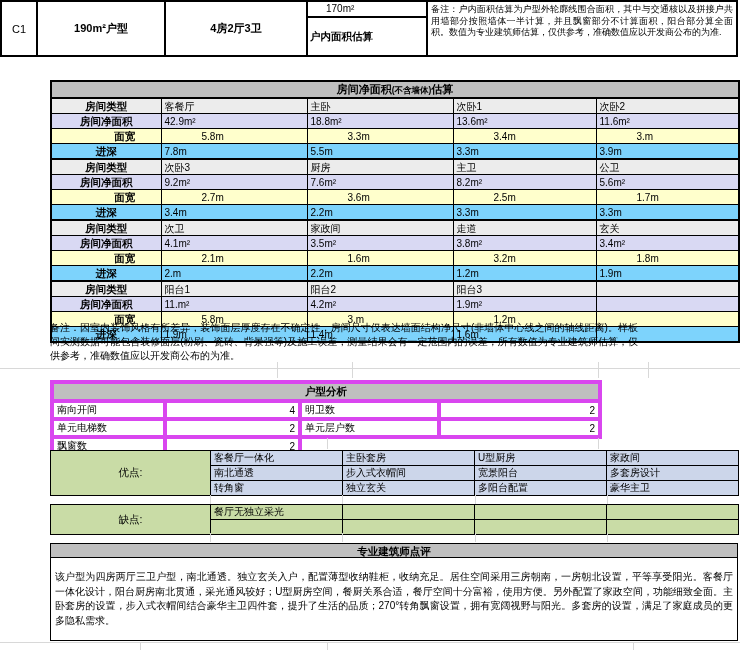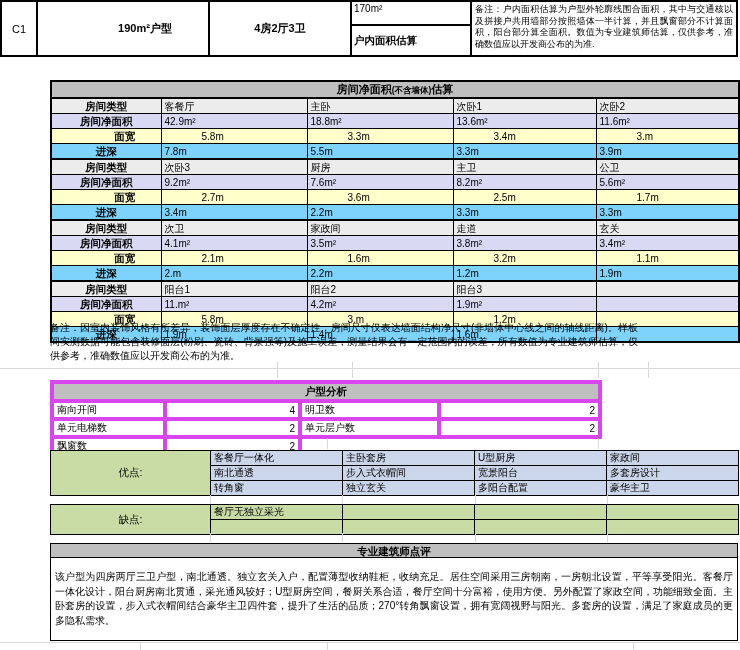--- a/index.html
+++ b/index.html
@@ -11,24 +11,24 @@
   table{border-collapse:collapse;table-layout:fixed;position:absolute;}
   td{vertical-align:middle;padding:0 3px;overflow:hidden;white-space:nowrap;}
 
   
   .toptable{position:absolute;left:0;top:0;width:738px;height:57px;display:flex;
     border:2px solid #000;box-sizing:border-box;}
   .topcell{box-sizing:border-box;border-right:2px solid #000;display:flex;
     align-items:center;justify-content:center;font-size:11px;}
   .topcell:last-child{border-right:none;}
   .tc-code{width:36px;}
-  .tc-name{width:128px;font-weight:bold;margin-left:44px;}
+  .tc-name{width:128px;font-weight:bold;}
   .tc-layout{width:142px;font-weight:bold;}
   .tc-areacol{width:120px;flex-direction:column;align-items:stretch;justify-content:flex-start;}
-  .tc-areaval{height:24px;border-bottom:2px solid #000;font-size:10px;padding:1px 2px 0 2px;box-sizing:border-box;}
+  .tc-areaval{height:16px;border-bottom:2px solid #000;font-size:10px;padding:1px 2px 0 18px;box-sizing:border-box;}
   .tc-arealabel{flex:1;display:flex;align-items:center;font-weight:bold;font-size:10.5px;padding:4px 2px;}
   .tc-note{flex:1;align-items:flex-start;justify-content:flex-start;
     font-size:9px;line-height:11.5px;padding:2px 3px;white-space:normal;text-align:justify;}
 
   
   .areatable{left:50px;top:80px;width:688px;border:2px solid #000;}
   .areatable td{border:1px solid #000;font-size:10px;height:14px;line-height:13px;}
   .areatable .hdr td{background:#bfbfbf;text-align:center;font-weight:bold;font-size:11px;height:15px;border-bottom:2px solid #000;}
   .areatable .hdr .small{font-size:8.5px;}
   .areatable td.lbl{font-weight:bold;text-align:center;font-size:10.5px;}
@@ -166,21 +166,21 @@
     <td>4.1m²</td>
     <td>3.5m²</td>
     <td>3.8m²</td>
     <td>3.4m²</td>
   </tr>
   <tr class="r-width">
     <td class="lbl">面宽</td>
     <td>2.1m</td>
     <td>1.6m</td>
     <td>3.2m</td>
-    <td>1.1m</td>
+    <td>1.8m</td>
   </tr>
   <tr class="r-depth">
     <td class="lbl">进深</td>
     <td>2.m</td>
     <td>2.2m</td>
     <td>1.2m</td>
     <td>1.9m</td>
   </tr>
 
   <tr class="r-type blockstart">

